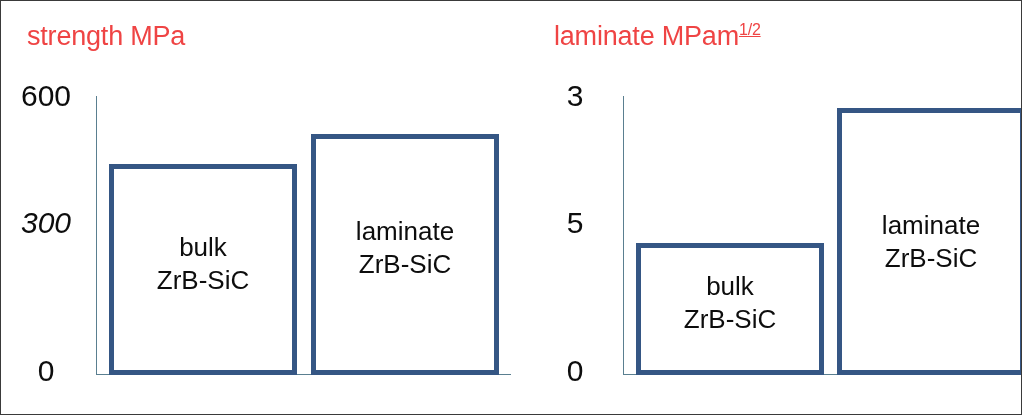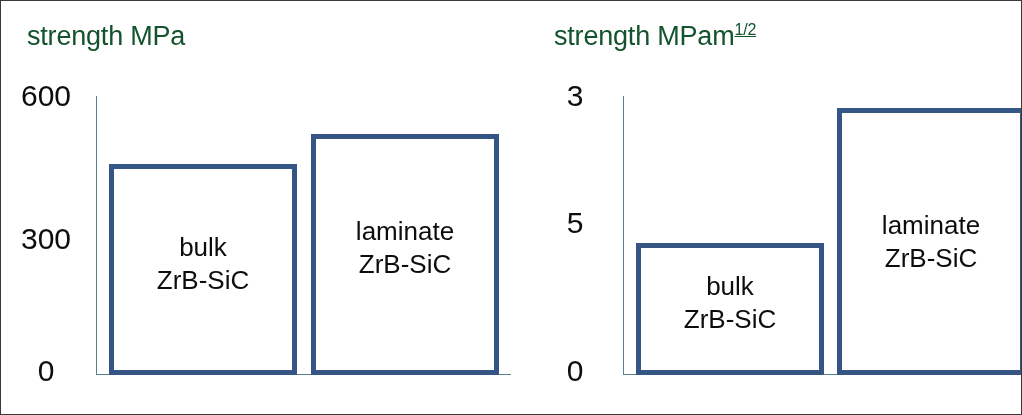--- a/index.html
+++ b/index.html
@@ -28,21 +28,21 @@
   #panel-strength  { left: 0px;   width: 520px; }
   #panel-toughness { left: 520px; width: 502px; }
 
   
   .chart-title {
     position: absolute;
     font-size: 27px;
     line-height: 1;
     letter-spacing: -0.2px;
     white-space: nowrap;
-    color: #14532d;
+    color: #ef4444;
   }
   #title-strength  { left: 26px; top: 22px; }
   #title-toughness { left: 33px; top: 22px; }
   .sup {
     font-size: 16px;
     vertical-align: super;
     line-height: 0;
     text-decoration: underline;
   }
 
@@ -102,21 +102,21 @@
       <span>strength MPa</span>
     </div>
 
     <div class="plot">
 
       <div class="axis-line axis-vertical" style="left:95px; top:95px; height:279px;"></div>
 
       <div class="axis-line axis-horizontal" style="left:95px; top:373px; width:415px;"></div>
 
       <div class="tick-label" style="left:5px; top:80px; width:80px;">600</div>
-      <div class="tick-label" style="left:5px; top:223px; width:80px;">300</div>
+      <div class="tick-label" style="left:5px; top:207px; width:80px;font-style:italic;">300</div>
       <div class="tick-label" style="left:5px; top:355px; width:80px;">0</div>
 
       <div class="bar" style="left:108px; top:163px; width:188px; height:211px;">
         <div class="bar-label" style="top:62px;">
           <span>bulk</span>
           <span>ZrB-SiC</span>
         </div>
       </div>
 
       <div class="bar" style="left:310px; top:133px; width:188px; height:241px;">
@@ -125,21 +125,21 @@
           <span>ZrB-SiC</span>
         </div>
       </div>
 
     </div>
   </div>
 
   <div class="panel" id="panel-toughness">
 
     <div class="chart-title" id="title-toughness">
-      <span>strength MPam</span><span class="sup">1/2</span>
+      <span>laminate MPam</span><span class="sup">1/2</span>
     </div>
 
     <div class="plot">
 
       <div class="axis-line axis-vertical" style="left:102px; top:95px; height:279px;"></div>
 
       <div class="axis-line axis-horizontal" style="left:102px; top:373px; width:392px;"></div>
 
       <div class="tick-label" style="left:14px; top:80px; width:80px;">3</div>
       <div class="tick-label" style="left:14px; top:207px; width:80px;">5</div>

